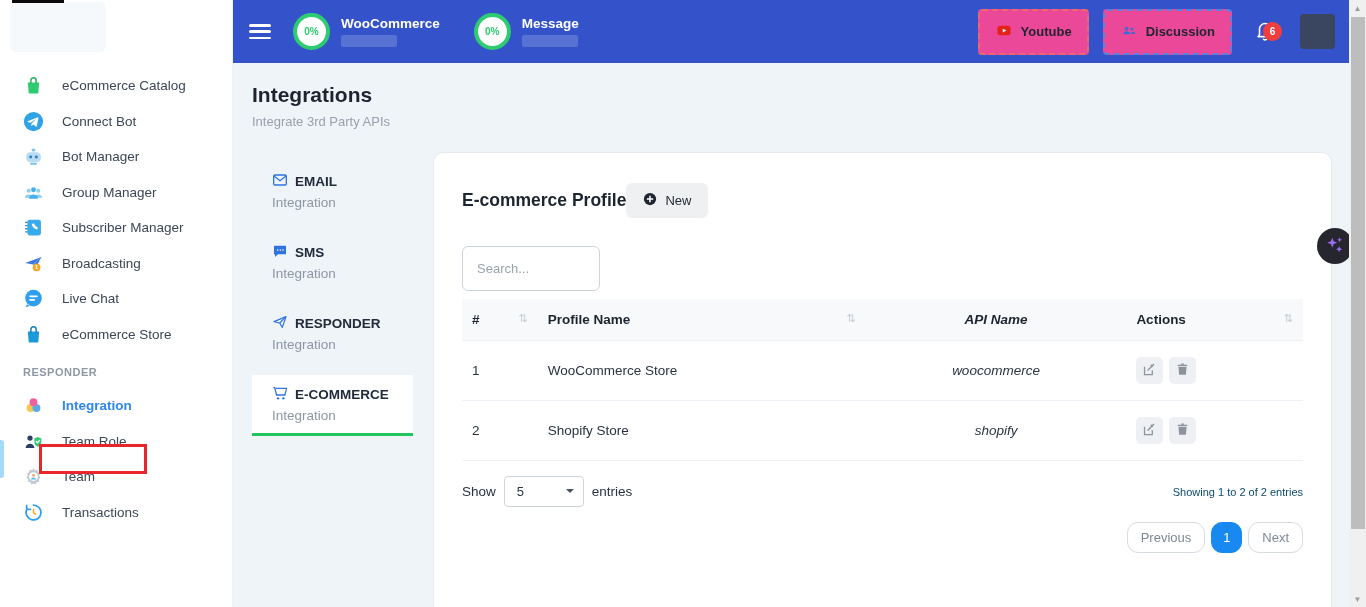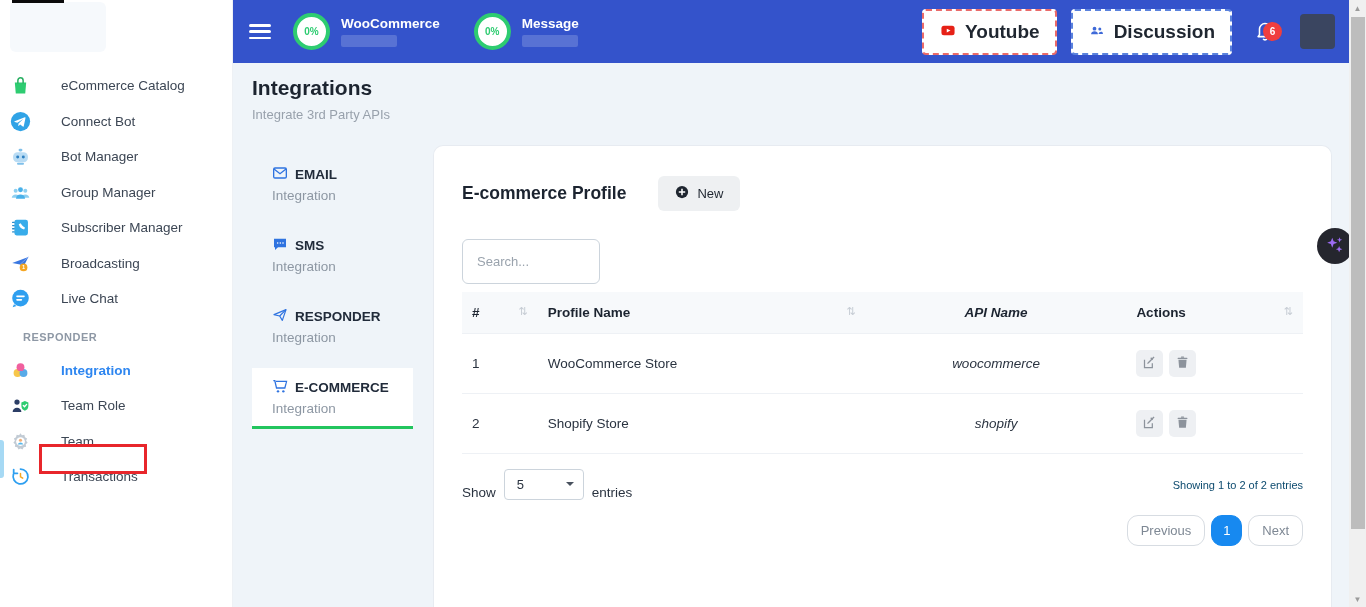--- a/index.html
+++ b/index.html
@@ -6,89 +6,89 @@
   html,body { width:1366px; height:607px; overflow:hidden; background:#fff;
               font-family:"Liberation Sans", sans-serif; }
   .app { position:relative; width:1366px; height:607px; overflow:hidden; background:#eff4f9; }
 
   
   .sidebar { position:absolute; left:0; top:0; width:233px; height:607px; background:#fff;
              border-right:1px solid #eef1f5; z-index:3; }
   .logo-blur { position:absolute; left:10px; top:2px; width:96px; height:50px; background:#f6f9fc; border-radius:6px; }
   .logo-bar { position:absolute; left:12px; top:0; width:52px; height:3px; background:#0b0b0b; }
   .side-list { position:absolute; left:0; top:68px; width:100%; }
-  .side-item { display:flex; align-items:center; gap:30px; height:35.5px; padding-left:10px;
+  .side-item { display:flex; align-items:center; gap:18px; height:35.5px; padding-left:23px;
                font-size:13.5px; color:#3c4654; cursor:pointer; }
   .side-item .icn { width:21px; height:21px; flex:0 0 21px; display:flex; align-items:center; justify-content:center; }
   .icn svg { width:21px; height:21px; }
   .side-section { height:32px; display:flex; align-items:center; padding-left:23px; font-size:11px;
                   letter-spacing:.5px; color:#8e98a5; font-weight:700; margin-top:4px; }
   .side-item.active { color:#2e86f0; font-weight:700; }
   .active-bar { position:absolute; left:0; top:440px; width:4px; height:38px; background:#a6d9f4; border-radius:0 3px 3px 0; }
   .red-box { position:absolute; left:39px; top:444px; width:108px; height:30px; border:3px solid #e8262b; z-index:6; pointer-events:none; }
 
   
   .topbar { position:absolute; left:233px; top:0; width:1116px; height:63px; background:#3453cb;
             display:flex; align-items:center; padding:0 14px 0 16px; z-index:2; }
   .hamburger { width:22px; height:15px; display:flex; flex-direction:column; justify-content:space-between; cursor:pointer; margin-right:22px; }
   .hamburger i { display:block; height:2.5px; background:#fff; border-radius:2px; }
   .stat { display:flex; align-items:center; gap:11px; margin-right:34px; }
   .stat-circle { width:37px; height:37px; border-radius:50%; border:4px solid #2ecc71; background:#fff;
                  display:flex; align-items:center; justify-content:center; font-size:10px; font-weight:700; color:#2ecc71; }
   .stat-label { font-size:13.5px; font-weight:700; color:#fff; }
   .stat-pill { width:56px; height:12px; background:rgba(255,255,255,.18); border-radius:2px; margin-top:4px; }
   .top-right { margin-left:auto; display:flex; align-items:center; gap:14px; }
-  .top-btn { display:flex; align-items:center; gap:8px; height:46px; padding:0 15px; background:#ffffff;
-             border-radius:4px; font-size:19px; font-weight:600; color:#1f2630; cursor:pointer; }
+  .top-btn { display:flex; align-items:center; gap:8px; height:46px; padding:0 15px; background:#ec4899;
+             border-radius:4px; font-size:13px; font-weight:600; color:#1f2630; cursor:pointer; }
   .top-btn.youtube { border:2px dashed #ea6a6a; }
   .top-btn.discussion { border:2px dashed #5a82dd; }
   .top-btn svg { width:18px; height:15px; }
   .bell-wrap { position:relative; margin:0 10px 0 8px; cursor:pointer; }
   .bell-wrap svg { width:22px; height:24px; }
   .badge { position:absolute; left:9px; top:4px; min-width:19px; height:19px; border-radius:50%;
            background:#f03e3e; color:#fff; font-size:10px; font-weight:700;
            display:flex; align-items:center; justify-content:center; }
   .avatar { width:35px; height:35px; border-radius:4px; background:#3a4560; filter:blur(.6px); cursor:pointer; }
 
   
-  .content { position:absolute; left:233px; top:63px; width:1116px; height:457px; padding:13px 17px 0 19px; }
+  .content { position:absolute; left:233px; top:63px; width:1116px; height:457px; padding:20px 17px 0 19px; }
   .page-title { font-size:21px; font-weight:700; color:#1c2430; }
   .page-sub { font-size:13px; color:#98a1ac; margin-top:7px; }
   .content-row { display:flex; margin-top:23px; align-items:flex-start; }
 
   .int-tabs { width:161px; flex:0 0 161px; padding-top:10px; }
   .int-tab { padding:10px 0 10px 20px; margin-bottom:13px; cursor:pointer; }
   .int-tab .l1 { display:flex; align-items:center; gap:7px; font-size:13.5px; font-weight:700; color:#212b3a; }
   .int-tab .l1 svg { width:16px; height:16px; }
   .int-tab .l2 { font-size:13.5px; color:#8d97a3; margin-top:4px; }
   .int-tab.active { background:#fff; border-bottom:3px solid #22c55e; }
 
   .card { flex:1; margin-left:20px; background:#fff; border:1px solid #e7ebf1; border-bottom:none;
           border-radius:10px 10px 0 0; min-height:522px; padding:30px 28px 0 28px; }
-  .card-head { display:flex; align-items:center; gap:32px; }
+  .card-head { display:flex; align-items:center; }
   .card-title { font-size:17.5px; font-weight:700; color:#1c2430; }
   .new-btn { display:flex; align-items:center; gap:8px; background:#eef0f2; border:none; border-radius:6px;
              height:35px; padding:0 17px; font-size:13px; color:#1f2630; cursor:pointer; font-family:inherit; }
   .new-btn svg { width:14px; height:14px; }
   .search-input { margin-top:28px; width:138px; height:45px; border:1px solid #ccd4dc; border-radius:6px;
                   padding:0 14px; font-size:13px; color:#2a3340; font-family:inherit; outline:none; }
   .search-input::placeholder { color:#9aa3ad; }
 
   table { width:100%; border-collapse:collapse; margin-top:8px; }
   thead th { background:#f7f9fb; padding:13px 10px; font-size:13.5px; font-weight:700; color:#1c2430; text-align:left; }
   thead th .sort { float:right; color:#c6ccd4; font-size:11px; font-weight:400; }
   tbody td { padding:16px 10px; font-size:13.5px; color:#2a3340; border-top:1px solid #eef1f5; }
   tbody tr:last-child td { border-bottom:1px solid #eef1f5; }
   .col-api, td.c-api { text-align:center;font-style:italic; }
   .act-btn { width:27px; height:27px; border:none; border-radius:5px; background:#eef0f3; cursor:pointer;
              display:inline-flex; align-items:center; justify-content:center; margin-right:6px; }
   .act-btn svg { width:15px; height:15px; }
 
   .table-foot { display:flex; align-items:center; margin-top:15px; }
-  .show-group { display:flex; align-items:flex-end; gap:8px; font-size:13.5px; color:#2a3340; }
+  .show-group { display:flex; align-items:center; gap:8px; font-size:13.5px; color:#2a3340; }
   .select-wrap { position:relative; }
   .select-wrap select { appearance:none; -webkit-appearance:none; width:80px; height:31px;
                         border:1px solid #ccd4dc; border-radius:4px; padding:0 24px 0 12px;
                         font-size:13px; color:#2a3340; background:#fff; font-family:inherit; cursor:pointer; }
   .select-wrap::after { content:""; position:absolute; right:10px; top:13px; border:4.5px solid transparent;
                         border-top-color:#49525e; pointer-events:none; }
   .showing-text { margin-left:auto; font-size:11px; color:#0c4a6e; }
   .pagination { display:flex; justify-content:flex-end; gap:6px; margin-top:15px; }
   .page-btn { height:31px; padding:0 13px; background:#fff; border:1px solid #d7dce2; border-radius:11px;
               font-size:13px; color:#7e8894; cursor:pointer; font-family:inherit; }
@@ -183,20 +183,29 @@
       </div>
       <div class="side-item">
         <span class="icn">
           <svg viewBox="0 0 24 24">
               <circle cx="12" cy="11.5" r="9.5" fill="#2e9ff0"></circle>
               <path d="M4.5 18.5L3 22l4.5-1.5z" fill="#2e9ff0"></path>
               <path d="M8 9.5h8M8 13.5h5" stroke="#fff" stroke-width="1.9" stroke-linecap="round"></path>
             </svg>
         </span>
         <span>Live Chat</span>
+      </div>
+      <div class="side-item">
+        <span class="icn">
+          <svg viewBox="0 0 24 24">
+              <path d="M5.5 8.5h13l-1.1 12.5H6.6L5.5 8.5z" fill="#1a9bd8"></path>
+              <path d="M9 9V6.2a3 3 0 0 1 6 0V9" stroke="#1480b5" stroke-width="1.7" fill="none" stroke-linecap="round"></path>
+            </svg>
+        </span>
+        <span>eCommerce Store</span>
       </div>
 
       <div class="side-section">RESPONDER</div>
 
       <div class="side-item active">
         <span class="icn">
           <svg viewBox="0 0 24 24">
               <circle cx="8.6" cy="14.8" r="4.5" fill="#f7c64a"></circle>
               <circle cx="15.4" cy="14.8" r="4.5" fill="#58aae8"></circle>
               <circle cx="12" cy="8.2" r="4.5" fill="#f0609e"></circle>

